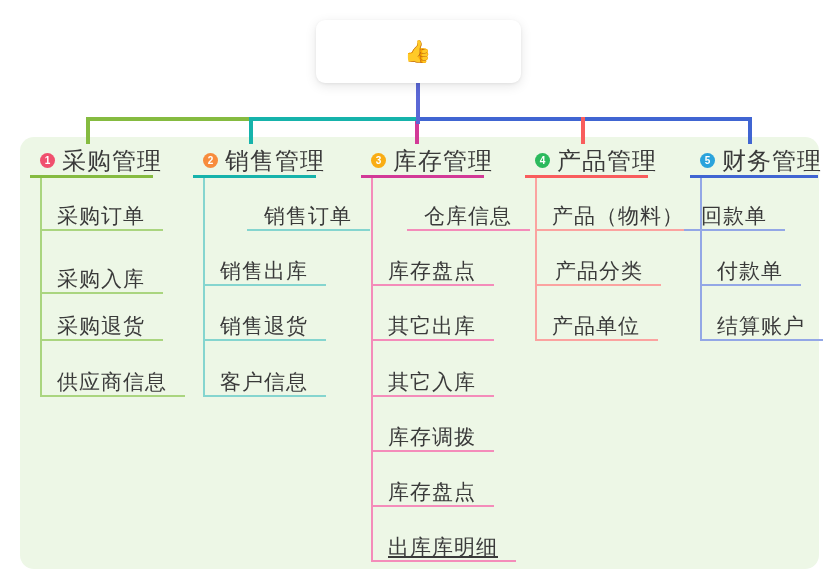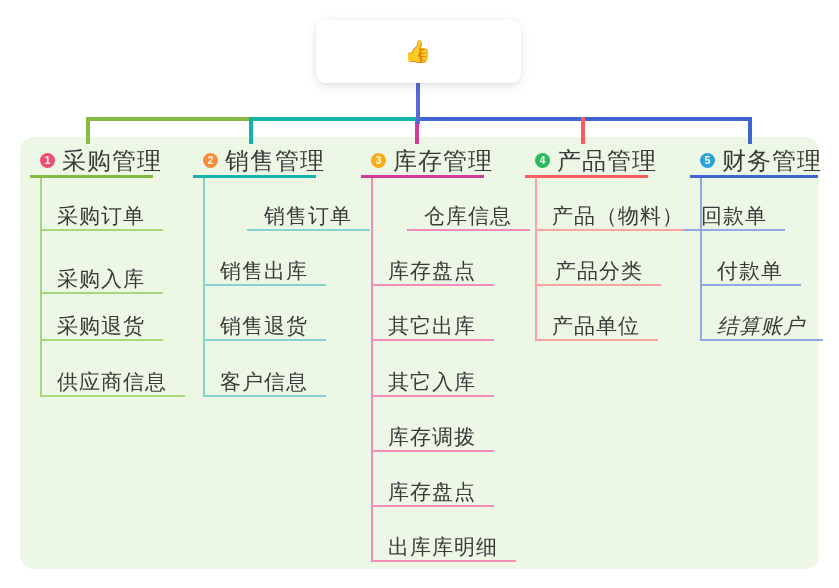--- a/index.html
+++ b/index.html
@@ -82,31 +82,31 @@
         <span class="badge" style="background: rgb(249, 173, 20);">3</span>
         <span class="t">库存管理</span>
       </div>
       <div class="vline" style="left: 371px; top: 178px; width: 2px; height: 384px; background: rgb(244, 140, 186);"></div>
       <div class="child-node" style="left: 371px; top: 203px; border-bottom-color: rgb(244, 140, 186); margin-left: 36px;"><span>仓库信息</span></div>
       <div class="child-node" style="left: 371px; top: 258px; border-bottom-color: rgb(244, 140, 186);"><span>库存盘点</span></div>
       <div class="child-node" style="left: 371px; top: 313px; border-bottom-color: rgb(244, 140, 186);"><span>其它出库</span></div>
       <div class="child-node" style="left: 371px; top: 369px; border-bottom-color: rgb(244, 140, 186);"><span>其它入库</span></div>
       <div class="child-node" style="left: 371px; top: 424px; border-bottom-color: rgb(244, 140, 186);"><span>库存调拨</span></div>
       <div class="child-node" style="left: 371px; top: 479px; border-bottom-color: rgb(244, 140, 186);"><span>库存盘点</span></div>
-      <div class="child-node" style="left: 371px; top: 534px; border-bottom-color: rgb(244, 140, 186);"><span>出库库明细</span></div>
+      <div class="child-node" style="left: 371px; top: 534px; border-bottom-color: rgb(244, 140, 186); text-decoration: underline;"><span>出库库明细</span></div>
       <div class="branch-title" style="left: 525px; top: 146px; border-bottom-color: rgb(249, 93, 93);">
         <span class="badge" style="background: rgb(44, 186, 93);">4</span>
         <span class="t">产品管理</span>
       </div>
       <div class="vline" style="left: 535px; top: 178px; width: 2px; height: 163px; background: rgb(251, 163, 160);"></div>
       <div class="child-node" style="left: 535px; top: 203px; border-bottom-color: rgb(251, 163, 160);"><span>产品（物料）</span></div>
       <div class="child-node" style="left: 535px; top: 258px; border-bottom-color: rgb(251, 163, 160); padding-left: 20px;"><span>产品分类</span></div>
       <div class="child-node" style="left: 535px; top: 313px; border-bottom-color: rgb(251, 163, 160);"><span>产品单位</span></div>
       <div class="branch-title" style="left: 690px; top: 146px; border-bottom-color: rgb(64, 101, 210); width: 118px;">
         <span class="badge" style="background: rgb(42, 163, 220);">5</span>
         <span class="t">财务管理</span>
       </div>
       <div class="vline" style="left: 700px; top: 178px; width: 2px; height: 163px; background: rgb(147, 167, 230);"></div>
       <div class="child-node" style="left: 684px; top: 203px; border-bottom-color: rgb(147, 167, 230);"><span>回款单</span></div>
       <div class="child-node" style="left: 700px; top: 258px; border-bottom-color: rgb(147, 167, 230);"><span>付款单</span></div>
-      <div class="child-node" style="left: 700px; top: 313px; border-bottom-color: rgb(147, 167, 230); font-style: italic;"><span>结算账户</span></div>
+      <div class="child-node" style="left: 700px; top: 313px; border-bottom-color: rgb(147, 167, 230);"><span>结算账户</span></div>
     </div>
 </div>
 
 </body></html>

